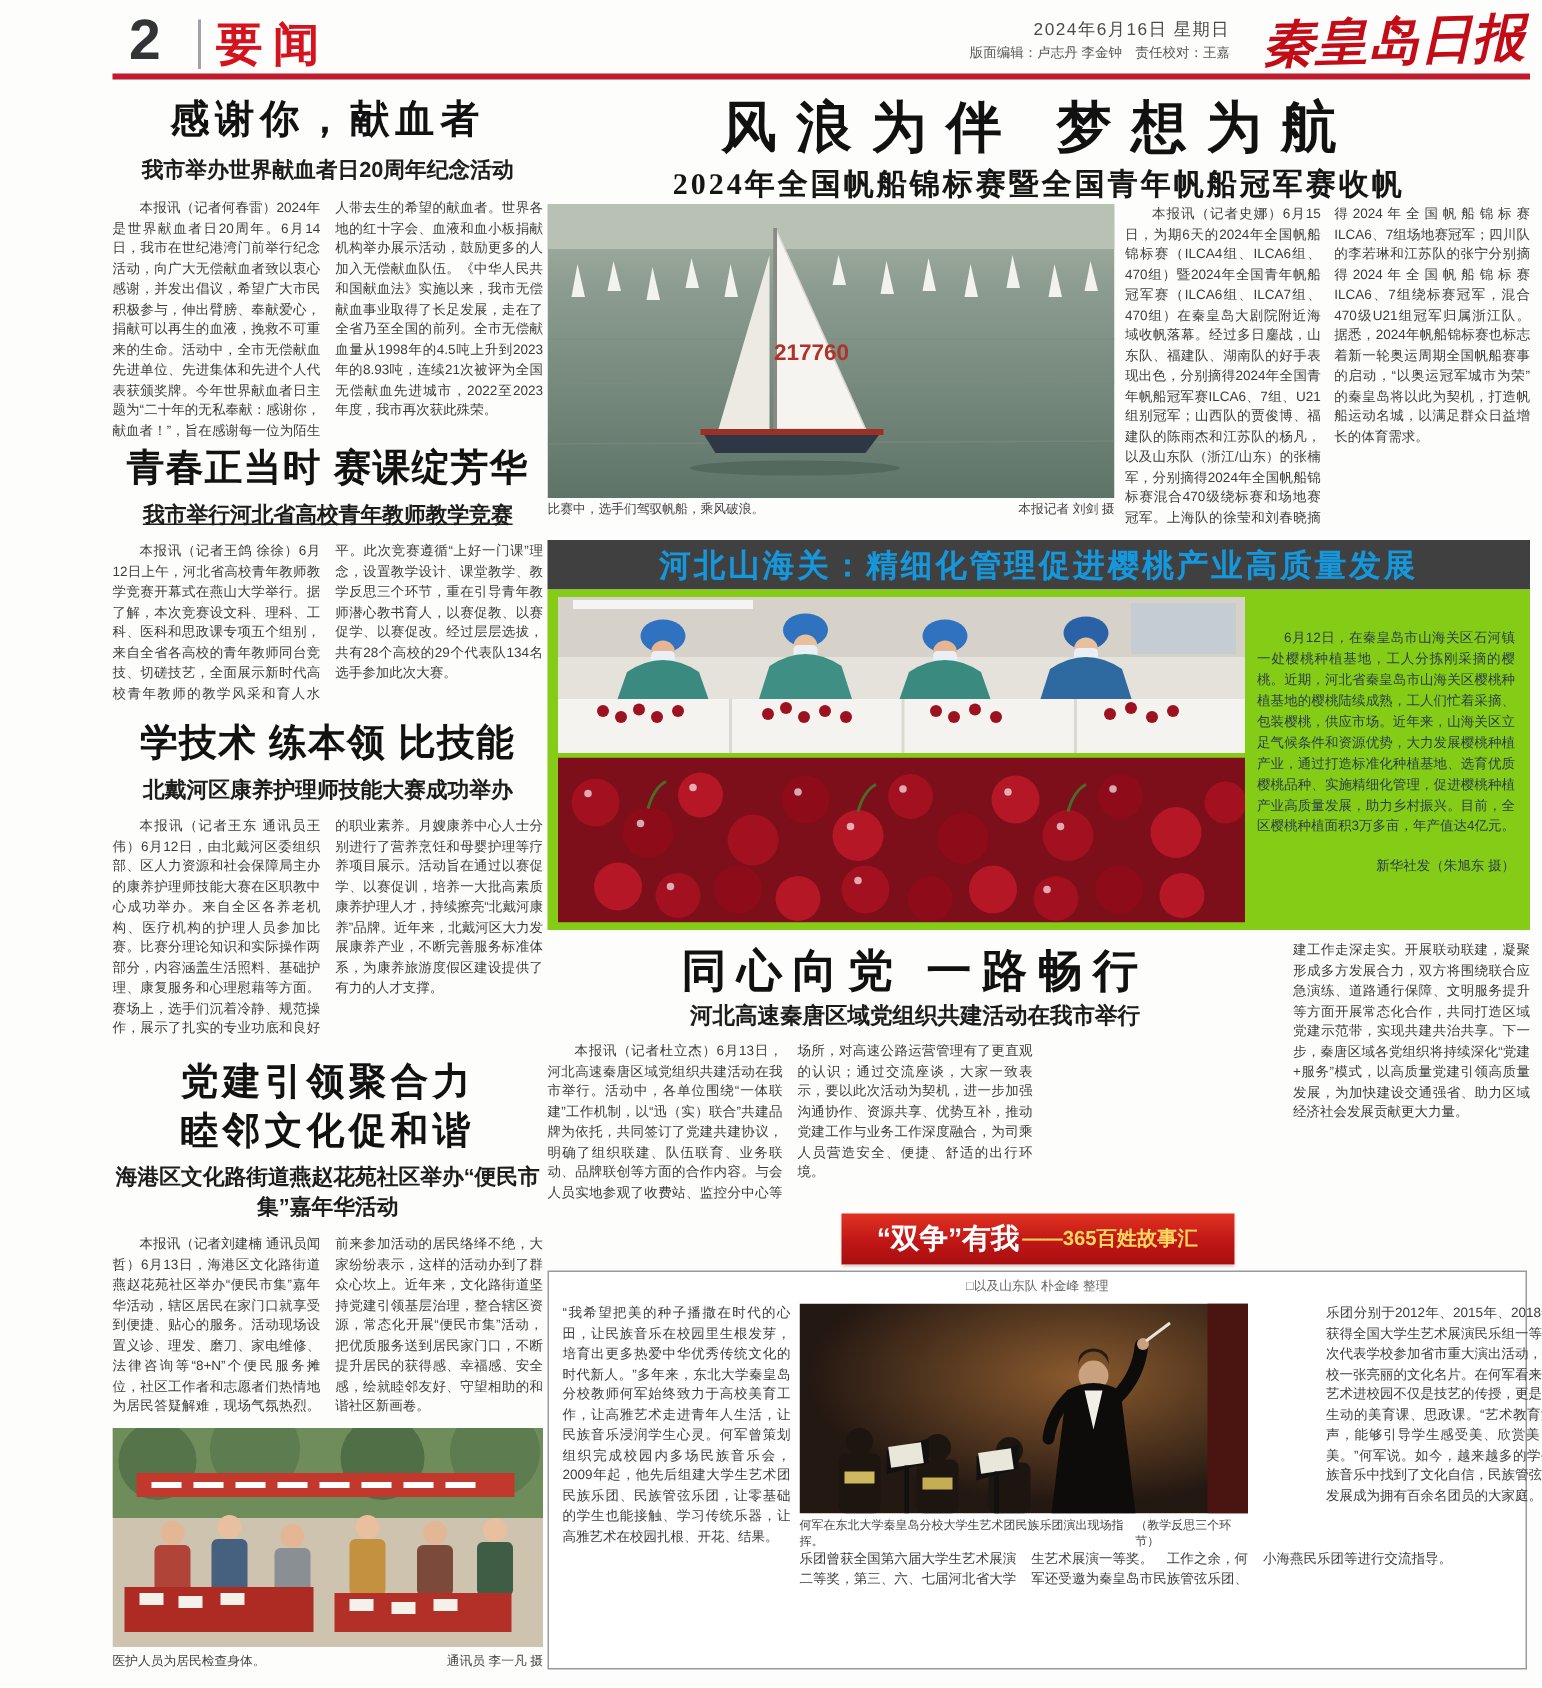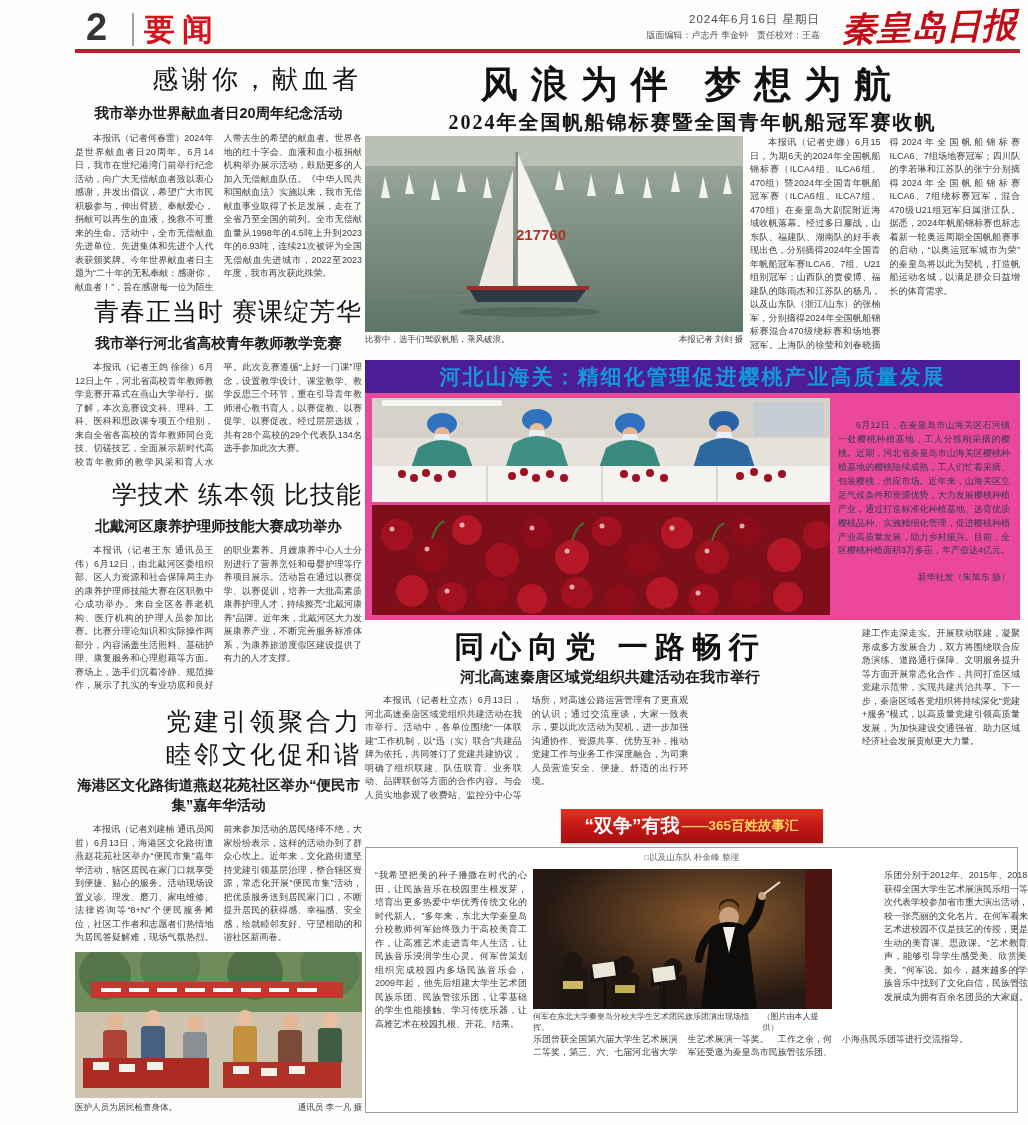--- a/index.html
+++ b/index.html
@@ -14,31 +14,31 @@
   .hdr-section { position:absolute; left:144px; top:9px; font-size:31px; font-weight:bold; color:#d5131f; letter-spacing:7px; }
   .hdr-date    { position:absolute; left:560px; top:12px; width:260px; text-align:right; font-size:11.5px; color:#4a4a4a; letter-spacing:1px; }
   .hdr-editors { position:absolute; left:510px; top:29px; width:310px; text-align:right; font-size:9px; color:#555; }
   .hdr-masthead{ position:absolute; left:838px; top:4px; width:182px; text-align:center; font-size:35px; font-weight:bold;
                  color:#c20d18; font-family:"Liberation Serif","DejaVu Serif",serif; font-style:italic; transform:rotate(-1.5deg); }
   .hdr-rule    { position:absolute; left:75px; top:49px; width:945px; height:4px; background:#bf1b2e; }
 
   
   .leftcol { position:absolute; left:75px; top:58px; width:287px; }
   .l-art { overflow:hidden; }
-  .l-art .t  { text-align:right; font-weight:normal; color:#121212; }
+  .l-art .t  { text-align:center; font-weight:bold; color:#121212; }
   .l-art .st { text-align:center; font-weight:bold; color:#1d1d1d; }
   .l-body { column-count:2; column-gap:10px; column-fill:auto; font-size:9px; line-height:1.5;
             color:#3c3c3c; text-align:justify; text-indent:2em; }
   .a1 { height:237px; padding-top:4px; }
   .a1 .t  { font-size:26px; letter-spacing:4px; }
   .a1 .st { font-size:14.5px; margin-top:7px; }
   .a1 .l-body { margin-top:9px; height:165px; }
   .a2 { height:183px; }
   .a2 .t  { font-size:25px; letter-spacing:1px; }
-  .a2 .st { font-size:14.5px; margin-top:6px; }
+  .a2 .st { font-size:14.5px; margin-top:6px;text-decoration:underline; }
   .a2 .l-body { margin-top:8px; height:112px; }
   .a3 { height:227px; }
   .a3 .t  { font-size:25px; letter-spacing:1px; }
   .a3 .st { font-size:14.5px; margin-top:6px; }
   .a3 .l-body { margin-top:8px; height:156px; }
   .a4 { height:247px; }
   .a4 .t  { font-size:25px; letter-spacing:3px; line-height:1.3; }
   .a4 .st { font-size:14.5px; margin-top:6px; line-height:1.35; }
   .a4 .l-body { margin-top:8px; height:122px; }
   .l-photo { width:287px; height:146px; display:block; }
@@ -51,25 +51,25 @@
              color:#111; letter-spacing:13px; }
   .m-sub   { position:absolute; top:49px; width:100%; text-align:center; font-size:20px; font-weight:bold;
              color:#161616; font-family:"Liberation Serif","DejaVu Serif",serif; letter-spacing:2px; }
   .m-photo { position:absolute; left:0; top:76px; width:421px; height:196px; }
   .m-photo svg { display:block; }
   .m-caption { position:absolute; left:0; top:274px; width:378px; display:flex; justify-content:space-between;
                font-size:8.5px; color:#444; }
   .m-body  { position:absolute; left:385px; top:76px; width:270px; height:222px; column-count:2; column-gap:9px;
              column-fill:auto; font-size:9px; line-height:1.5; color:#3c3c3c; text-align:justify; text-indent:2em; }
 
-  .blue-banner { position:absolute; left:0; top:300px; width:655px; height:33px; background:#4c1d95;
+  .blue-banner { position:absolute; left:0; top:300px; width:655px; height:33px; background:#404040;
                  display:flex; align-items:center; justify-content:center; }
   .blue-banner span { font-size:21px; font-weight:bold; color:#1497dc; letter-spacing:2px; }
 
-  .cherry-panel { position:absolute; left:0; top:333px; width:655px; height:227px; background:#ec4899; }
+  .cherry-panel { position:absolute; left:0; top:333px; width:655px; height:227px; background:#84cc16; }
   .cherry-photo-top { position:absolute; left:7px; top:5px; width:458px; height:104px; }
   .cherry-photo-bot { position:absolute; left:7px; top:112px; width:458px; height:110px; }
   .cherry-text { position:absolute; left:473px; top:26px; width:172px; font-size:9px; line-height:1.55;
                  color:#2c3e4c; text-align:justify; text-indent:2em; }
   .cherry-credit { position:absolute; left:473px; top:178px; width:172px; font-size:9px; color:#2c3e4c; text-align:right; }
 
   .tx-title { position:absolute; left:0; top:567px; width:490px; text-align:center; font-size:30px; font-weight:bold;
               color:#111; letter-spacing:7px; }
   .tx-sub   { position:absolute; left:0; top:608px; width:490px; text-align:center; font-size:15px; font-weight:bold; color:#1c1c1c; }
   .tx-body  { position:absolute; left:0; top:634px; width:490px; height:114px; column-count:3; column-gap:10px;
@@ -377,21 +377,21 @@
             <path d="M178,58 q18,-10 36,0 l10,82 h-56 Z" fill="#0e0c0a"></path>
             <path d="M190,58 l6,26 l6,-26 Z" fill="#f2efe8"></path>
             <path d="M212,62 q14,-14 16,-34" stroke="#0e0c0a" stroke-width="9" fill="none" stroke-linecap="round"></path>
             <circle cx="229" cy="27" r="4" fill="#caa17e"></circle>
             <line x1="231" y1="25" x2="247" y2="13" stroke="#e8e4da" stroke-width="2"></line>
             <path d="M180,62 q-12,12 -14,28" stroke="#0e0c0a" stroke-width="8" fill="none" stroke-linecap="round"></path>
           </g>
         </svg>
         <div class="bx-caption">
           <span>何军在东北大学秦皇岛分校大学生艺术团民族乐团演出现场指挥。</span>
-          <span>（图片由本人提供）</span>
+          <span>（教学反思三个环节）</span>
         </div>
         <div class="bx-below"><span>乐团曾获全国第六届大学生艺术展演二等奖，第三、六、七届河北省大学生艺术展演一等奖。</span>　<span>工作之余，何军还受邀为秦皇岛市民族管弦乐团、小海燕民乐团等进行交流指导。</span></div>
         <div class="bx-right">乐团分别于2012年、2015年、2018年三次获得全国大学生艺术展演民乐组一等奖，多次代表学校参加省市重大演出活动，成为学校一张亮丽的文化名片。在何军看来，高雅艺术进校园不仅是技艺的传授，更是一堂堂生动的美育课、思政课。“艺术教育润物无声，能够引导学生感受美、欣赏美、创造美。”何军说。如今，越来越多的学生在民族音乐中找到了文化自信，民族管弦乐团已发展成为拥有百余名团员的大家庭。</div>
       </div>
     </div>
 
   </div>
 </div>
 
 </body></html>

